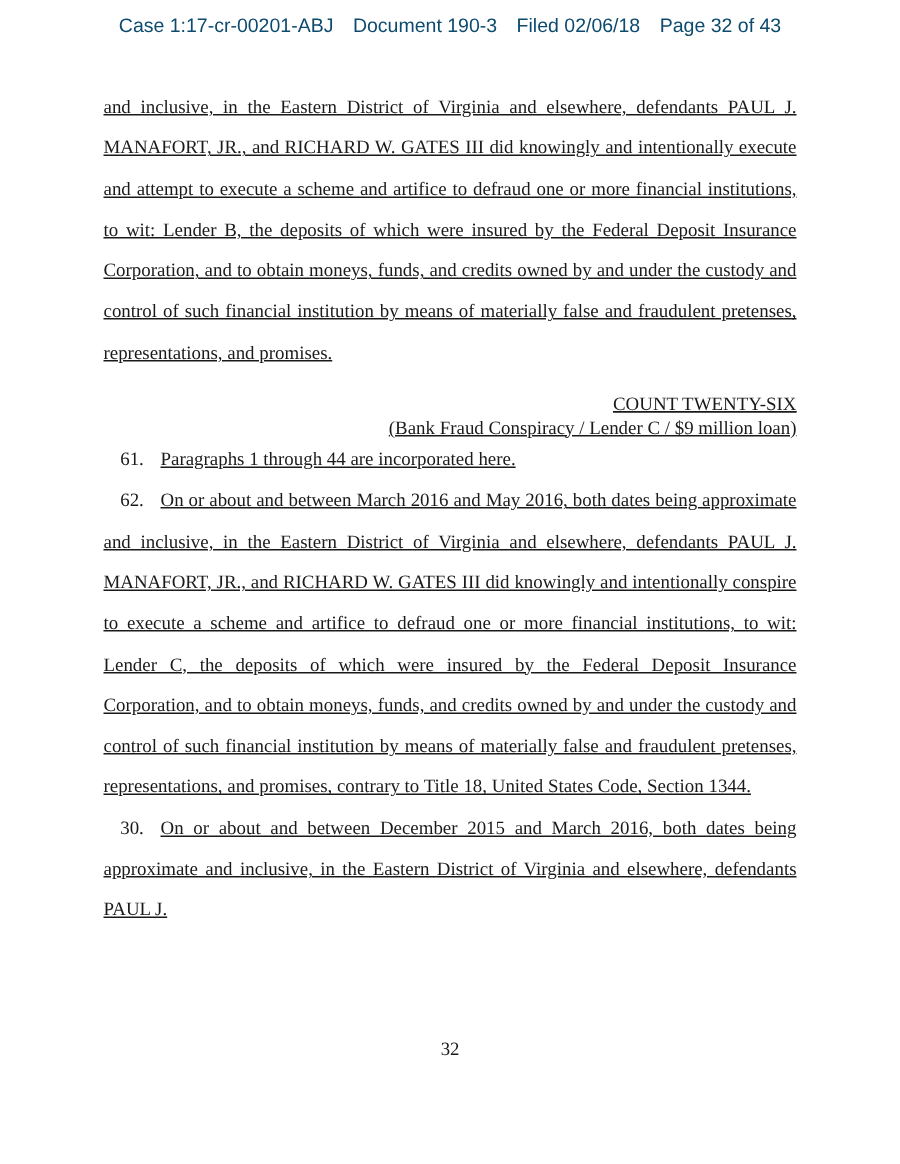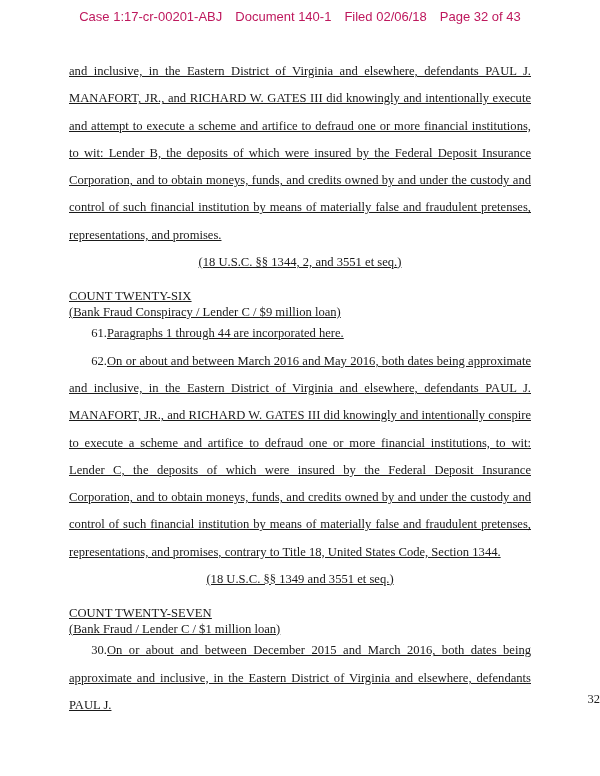--- a/index.html
+++ b/index.html
@@ -21,100 +21,94 @@
   .doc-header {
     position: absolute;
     top: 9px;
     left: 0;
     right: 0;
     display: flex;
     justify-content: center;
     gap: 13px;
     font-family: "Liberation Sans", sans-serif;
     font-size: 13px;
-    color: #be185d;
+    color: #0c4a6e;
     white-space: nowrap;
   }
   
   .doc-body {
     position: absolute;
     top: 58px;
     left: 69px;
     width: 462px;
     font-size: 12.6px;
     line-height: 27.3px;
     text-align: justify;
     text-decoration: underline;
   }
   .doc-body p { margin: 0; }
   .para-number {
     display: inline-block;
     width: 38px;
-    text-align: right;
+    text-align: center;
   }
   .citation {
     text-align: center;
   }
   .underlined {
     text-decoration: underline;
   }
   .count-heading {
     margin-top: 13px;
     line-height: 15.5px;
-    text-align: left;
+    text-align: right;
   }
   .count-heading .count-title {
     text-decoration: underline;
   }
   .numbered-para-first {
     margin-top: 5px;
   }
   .page-number {
     position: absolute;
     top: 692px;
     left: 0;
     right: 0;
-    text-align: right;
+    text-align: center;
     font-size: 12.5px;
     line-height: 14px;
   }
 </style>
 </head>
 <body>
 
 <div class="page">
 
   <div class="doc-header">
     <span>Case 1:17-cr-00201-ABJ</span>
-    <span>Document 140-1</span>
+    <span>Document 190-3</span>
     <span>Filed 02/06/18</span>
     <span>Page 32 of 43</span>
   </div>
 
   <div class="doc-body">
 
     <p>and inclusive, in the Eastern District of Virginia and elsewhere, defendants PAUL J. MANAFORT, JR., and RICHARD W. GATES III did knowingly and intentionally execute and attempt to execute a scheme and artifice to defraud one or more financial institutions, to wit: Lender B, the deposits of which were insured by the Federal Deposit Insurance Corporation, and to obtain moneys, funds, and credits owned by and under the custody and control of such financial institution by means of materially false and fraudulent pretenses, representations, and promises.</p>
 
-    <p class="citation"><span>(18 U.S.C. §§ 1344, 2, and 3551 </span><span class="underlined">et seq.</span><span>)</span></p>
 
     <div class="count-heading">
       <div class="count-title">COUNT TWENTY-SIX</div>
       <div>(Bank Fraud Conspiracy / Lender C / $9 million loan)</div>
     </div>
 
     <p class="numbered-para-first"><span class="para-number">61.</span><span>Paragraphs 1 through 44 are incorporated here.</span></p>
 
     <p><span class="para-number">62.</span><span>On or about and between March 2016 and May 2016, both dates being approximate and inclusive, in the Eastern District of Virginia and elsewhere, defendants PAUL J. MANAFORT, JR., and RICHARD W. GATES III did knowingly and intentionally conspire to execute a scheme and artifice to defraud one or more financial institutions, to wit: Lender C, the deposits of which were insured by the Federal Deposit Insurance Corporation, and to obtain moneys, funds, and credits owned by and under the custody and control of such financial institution by means of materially false and fraudulent pretenses, representations, and promises, contrary to Title 18, United States Code, Section 1344.</span></p>
 
-    <p class="citation"><span>(18 U.S.C. §§ 1349 and 3551 </span><span class="underlined">et seq.</span><span>)</span></p>
 
-    <div class="count-heading">
-      <div class="count-title">COUNT TWENTY-SEVEN</div>
-      <div>(Bank Fraud / Lender C / $1 million loan)</div>
-    </div>
 
 
     <p><span class="para-number">30.</span><span>On or about and between December 2015 and March 2016, both dates being approximate and inclusive, in the Eastern District of Virginia and elsewhere, defendants PAUL J.</span></p>
 
   </div>
 
   <div class="page-number">32</div>
 
 </div>
 

